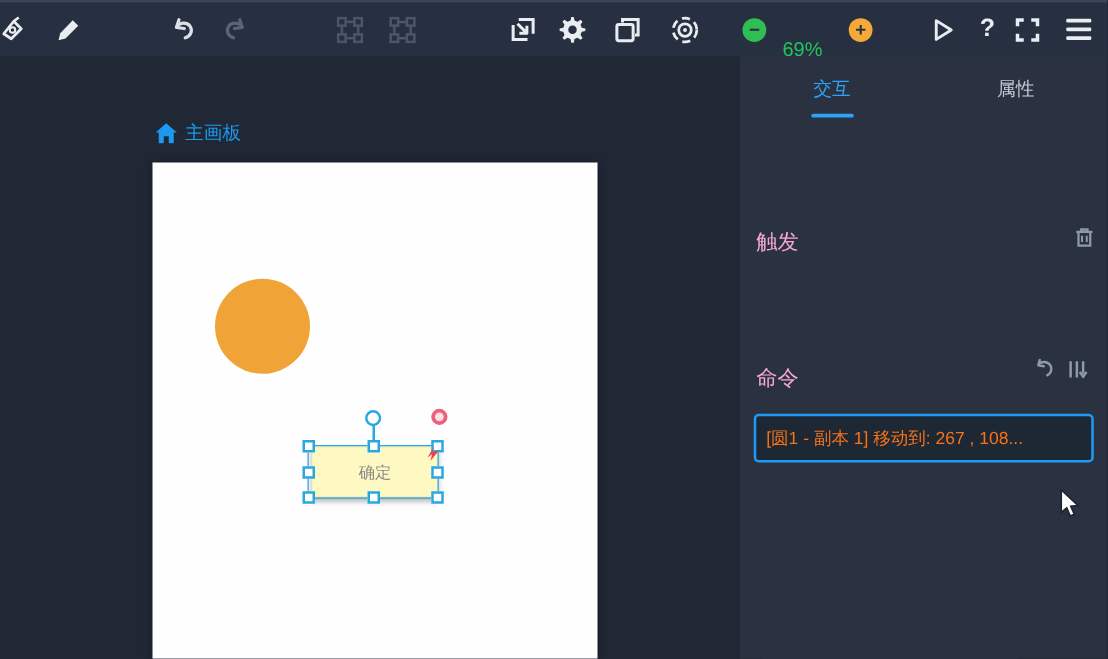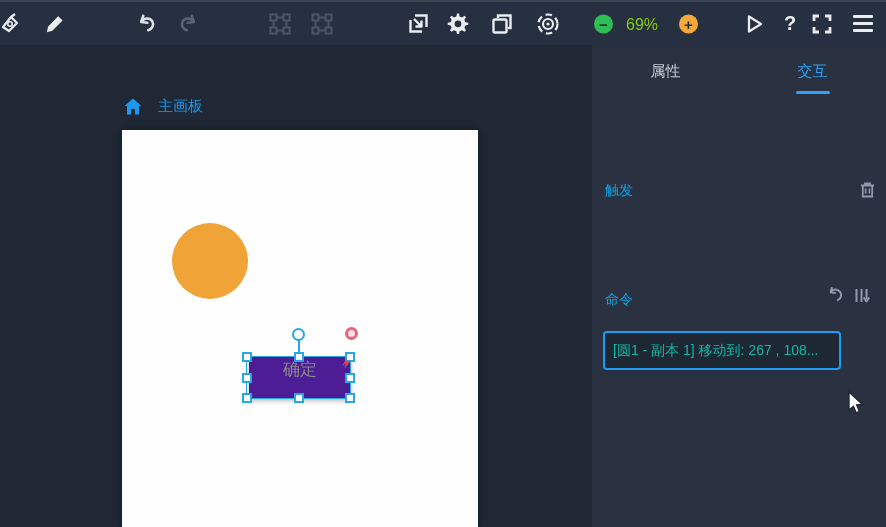--- a/index.html
+++ b/index.html
@@ -17,59 +17,59 @@
     background: #273040;
     border-top: 2px solid #3B4553;
   }
   .tb-icon {
     position: absolute; top: 50%; transform: translateY(-50%);
     width: 26px; height: 26px;
     display: flex; align-items: center; justify-content: center;
   }
   .tb-icon svg { display: block; }
   .zoom-text {
-    position: absolute; top: 0; height: 45px; line-height: 45px;
-    color: #84cc16; font-size: 16px;
+    position: absolute; top: 16px; height: 45px; line-height: 45px;
+    color: #22c55e; font-size: 16px;
   }
   .zoom-btn {
     position: absolute; top: 50%; transform: translateY(-50%);
     width: 19px; height: 19px; border-radius: 50%;
     display: flex; align-items: center; justify-content: center;
     font-size: 15px; font-weight: bold; color: #27303E; cursor: pointer;
   }
   .help-glyph { color: #E9EDF2; font-size: 20px; font-weight: bold; }
   .burger div { width: 20px; height: 3px; background: #E9EDF2; border-radius: 1px; margin: 2px 0; }
 
   
   .canvas {
     position: absolute; left: 0; top: 45px; width: 592px; height: 482px;
     background: #202836;
   }
   .breadcrumb {
     position: absolute; left: 124px; top: 52px;
-    display: flex; align-items: center; gap: 16px;
+    display: flex; align-items: center; gap: 6px;
   }
   .breadcrumb-label { color: #1B9AEF; font-size: 15px; }
   .artboard {
     position: absolute; left: 122px; top: 85px; width: 356px; height: 397px;
     background: #FEFEFE;
     box-shadow: 0 0 8px rgba(0,0,0,0.35);
   }
   .shape-circle {
     position: absolute; left: 50px; top: 93px; width: 76px; height: 76px;
     border-radius: 50%; background: #F0A438;
   }
   .confirm-btn {
     position: absolute; left: 127px; top: 227px; width: 102px; height: 41px;
-    background: #4c1d95;
+    background: #fef9c3;
     border: 1px solid rgba(0,0,0,0.06);
     border-radius: 2px;
     box-shadow: 0 3px 4px rgba(110,110,110,0.45);
-    display: flex; justify-content: center;
-    color: #8A8A8A; font-size: 17px;
+    display: flex; align-items: center; justify-content: center;
+    color: #8A8A8A; font-size: 13px;
   }
   .selection {
     position: absolute; left: 124px; top: 226px; width: 105px; height: 43px;
     border: 1px solid #29A7E1;
   }
   .handle {
     position: absolute; width: 10px; height: 10px;
     background: #FFFFFF; border: 2px solid #29A7E1;
   }
   .h-tl { left: -5px; top: -5px; }   .h-tm { left: 50%; margin-left: -5px; top: -5px; }   .h-tr { right: -5px; top: -5px; }
@@ -105,38 +105,38 @@
     width: 34px; height: 3px; background: #2EA1F8; border-radius: 2px;
   }
   .add-interaction {
     position: absolute; left: 13px; top: 72px; width: 271px; height: 42px;
     background: #0C9DFF; border: none; border-radius: 4px;
     color: #FFFFFF; font-size: 15px; cursor: pointer;
     font-family: inherit;
   }
   .section-label {
     position: absolute; left: 13px;
-    color: #0ea5e9; font-size: 14px;
+    color: #f9a8d4; font-size: 17px;
   }
   .trigger-label { top: 137px; }
   .command-label { top: 246px; }
   .panel-icon { position: absolute; cursor: pointer; }
   .trash-pos   { top: 137px; right: 11px; }
   .refresh-pos { top: 242px; left: 235px; }
   .sort-pos    { top: 242px; left: 262px; }
   .trigger-btn {
     position: absolute; left: 13px; top: 169px; width: 56px; height: 39px;
     background: #1C2532; border: 2px solid #1C9BF0; border-radius: 6px;
     color: #F2F5F8; font-size: 14px; cursor: pointer;
     font-family: inherit;
   }
   .command-field {
-    position: absolute; left: 11px; top: 286px; width: 238px; height: 39px;
+    position: absolute; left: 11px; top: 286px; width: 272px; height: 39px;
     background: #1E2734; border: 2px solid #1E9BF5; border-radius: 4px;
-    color: #14b8a6; font-size: 14px; line-height: 35px;
+    color: #f97316; font-size: 14px; line-height: 35px;
     padding: 0 8px; white-space: nowrap; overflow: hidden;
     cursor: pointer;
   }
 
   
   .mouse-cursor { position: absolute; left: 848px; top: 391px; }
 </style>
 </head>
 <body>
 
@@ -280,26 +280,26 @@
 
     <svg class="interaction-flag" width="11" height="12" viewBox="0 0 11 12">
       <path d="M1 9 L6 0.5 L5 4.8 L10 3.6 L3.5 11.5 L4.6 6.4 Z" fill="#E8414B"></path>
     </svg>
   </div>
 </div>
 
 <div class="panel">
 
   <div class="tabs">
-    <div class="tab">
-      <span>属性</span>
-    </div>
     <div class="tab active">
       <span>交互</span>
       <span class="tab-underline"></span>
+    </div>
+    <div class="tab">
+      <span>属性</span>
     </div>
   </div>
 
 
   <span class="section-label trigger-label">触发</span>
 
   <span class="panel-icon trash-pos">
     <svg width="15" height="16" viewBox="0 0 15 16">
       <path d="M1 3.5 L14 3.5 M5 3.5 L5 1.5 L10 1.5 L10 3.5" fill="none" stroke="#8E99AB" stroke-width="1.8"></path>
       <path d="M2.8 3.5 L2.8 14.5 L12.2 14.5 L12.2 3.5" fill="none" stroke="#8E99AB" stroke-width="1.8"></path>

